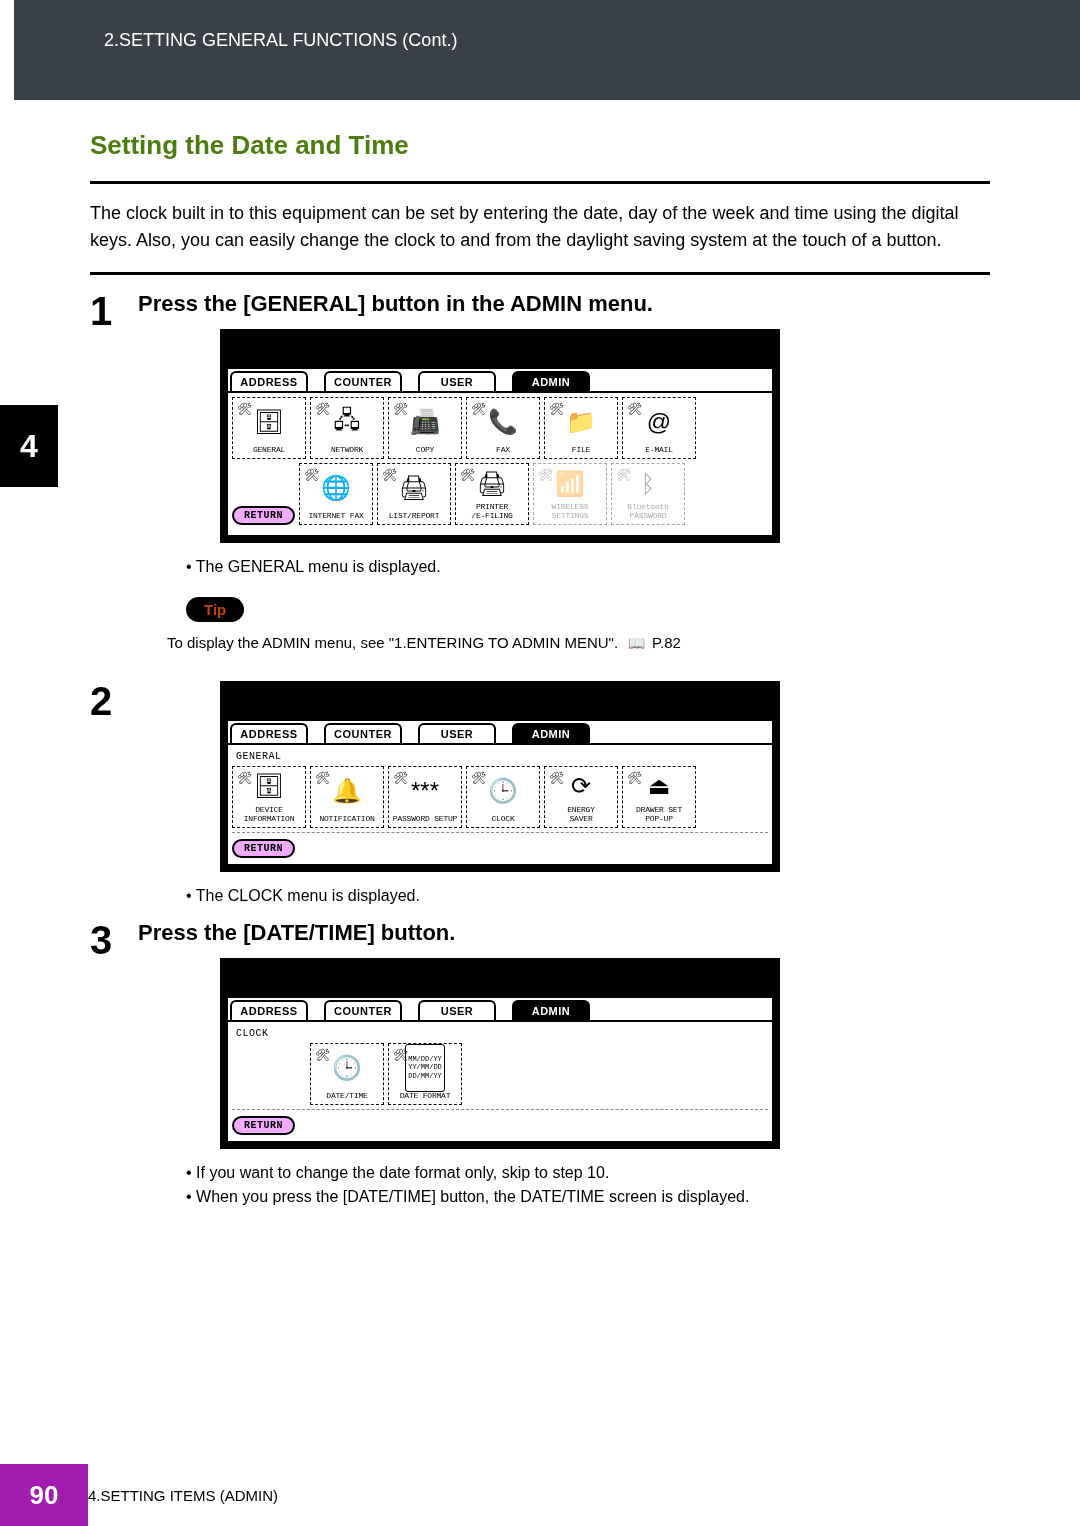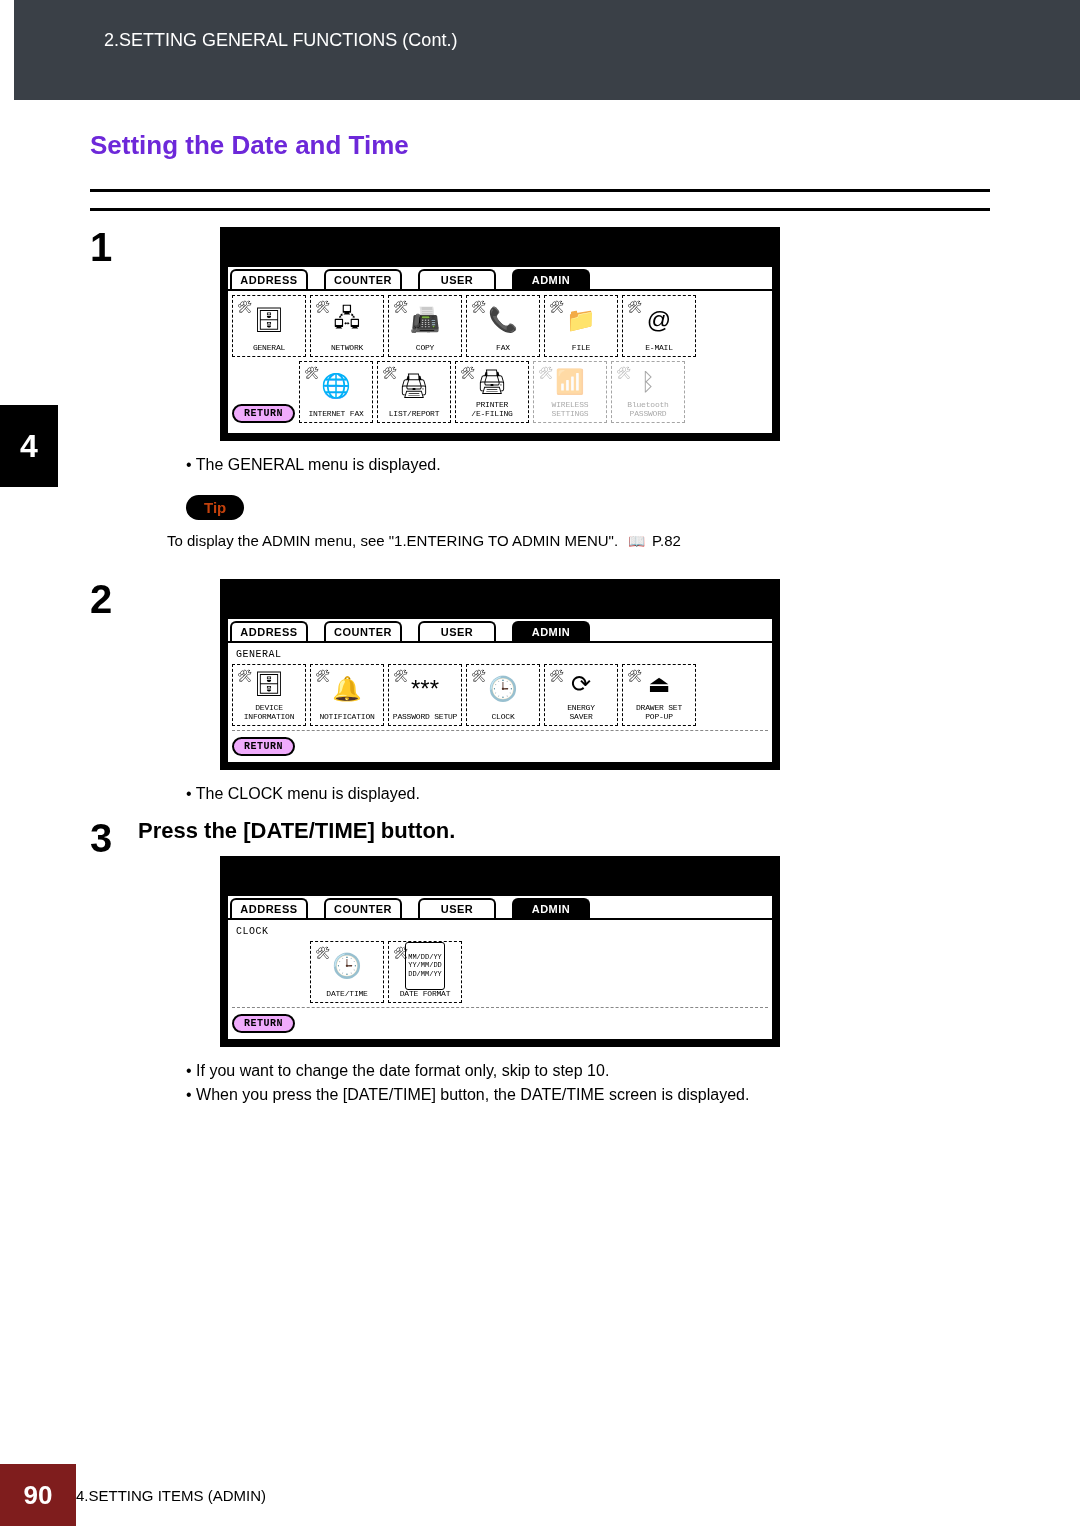--- a/index.html
+++ b/index.html
@@ -23,22 +23,22 @@
     font-size: 18px;
     font-weight: normal;
   }
   .content {
     padding: 0 90px 0 90px;
     margin-top: 30px;
   }
   .section-title {
     font-size: 26px;
     font-weight: bold;
-    color: #6d28d9;
-    margin-bottom: 28px;
+    color: #4d7c0f;
+    margin-bottom: 20px;
   }
   .thick-rule {
     border-top: 3px solid #000;
     margin-bottom: 16px;
   }
   .intro {
     font-size: 18px;
     line-height: 1.5;
     margin-bottom: 18px;
   }
@@ -191,23 +191,23 @@
   }
   .footer {
     position: absolute;
     bottom: 0;
     left: 0;
     width: 100%;
     display: flex;
     align-items: center;
   }
   .page-num-box {
-    background: #7f1d1d;
+    background: #a21caf;
     color: #fff;
-    width: 76px;
+    width: 88px;
     height: 62px;
     display: flex;
     align-items: center;
     justify-content: center;
     font-size: 26px;
     font-weight: bold;
   }
   .footer-text {
     font-size: 15px;
   }
@@ -224,25 +224,27 @@
 <body>
 
 <div class="top-band">
   <div class="breadcrumb">2.SETTING GENERAL FUNCTIONS (Cont.)</div>
 </div>
 
 <div class="content">
 
   <h2 class="section-title">Setting the Date and Time</h2>
   <div class="thick-rule"></div>
+  <p class="intro">The clock built in to this equipment can be set by entering the date, day of the week and time using the digital keys.  Also, you can easily change the clock to and from the daylight saving system at the touch of a button.</p>
   <div class="thick-rule"></div>
 
   <div class="step">
     <div class="step-num">1</div>
     <div class="step-body">
+      <div class="step-title">Press the [GENERAL] button in the ADMIN menu.</div>
 
       <div class="screen">
         <div class="screen-inner">
           <div class="tabrow">
             <div class="tab">ADDRESS</div>
             <div class="tab">COUNTER</div>
             <div class="tab">USER</div>
             <div class="tab active">ADMIN</div>
             <div class="tab spacer"></div>
             <div class="tab spacer"></div>

